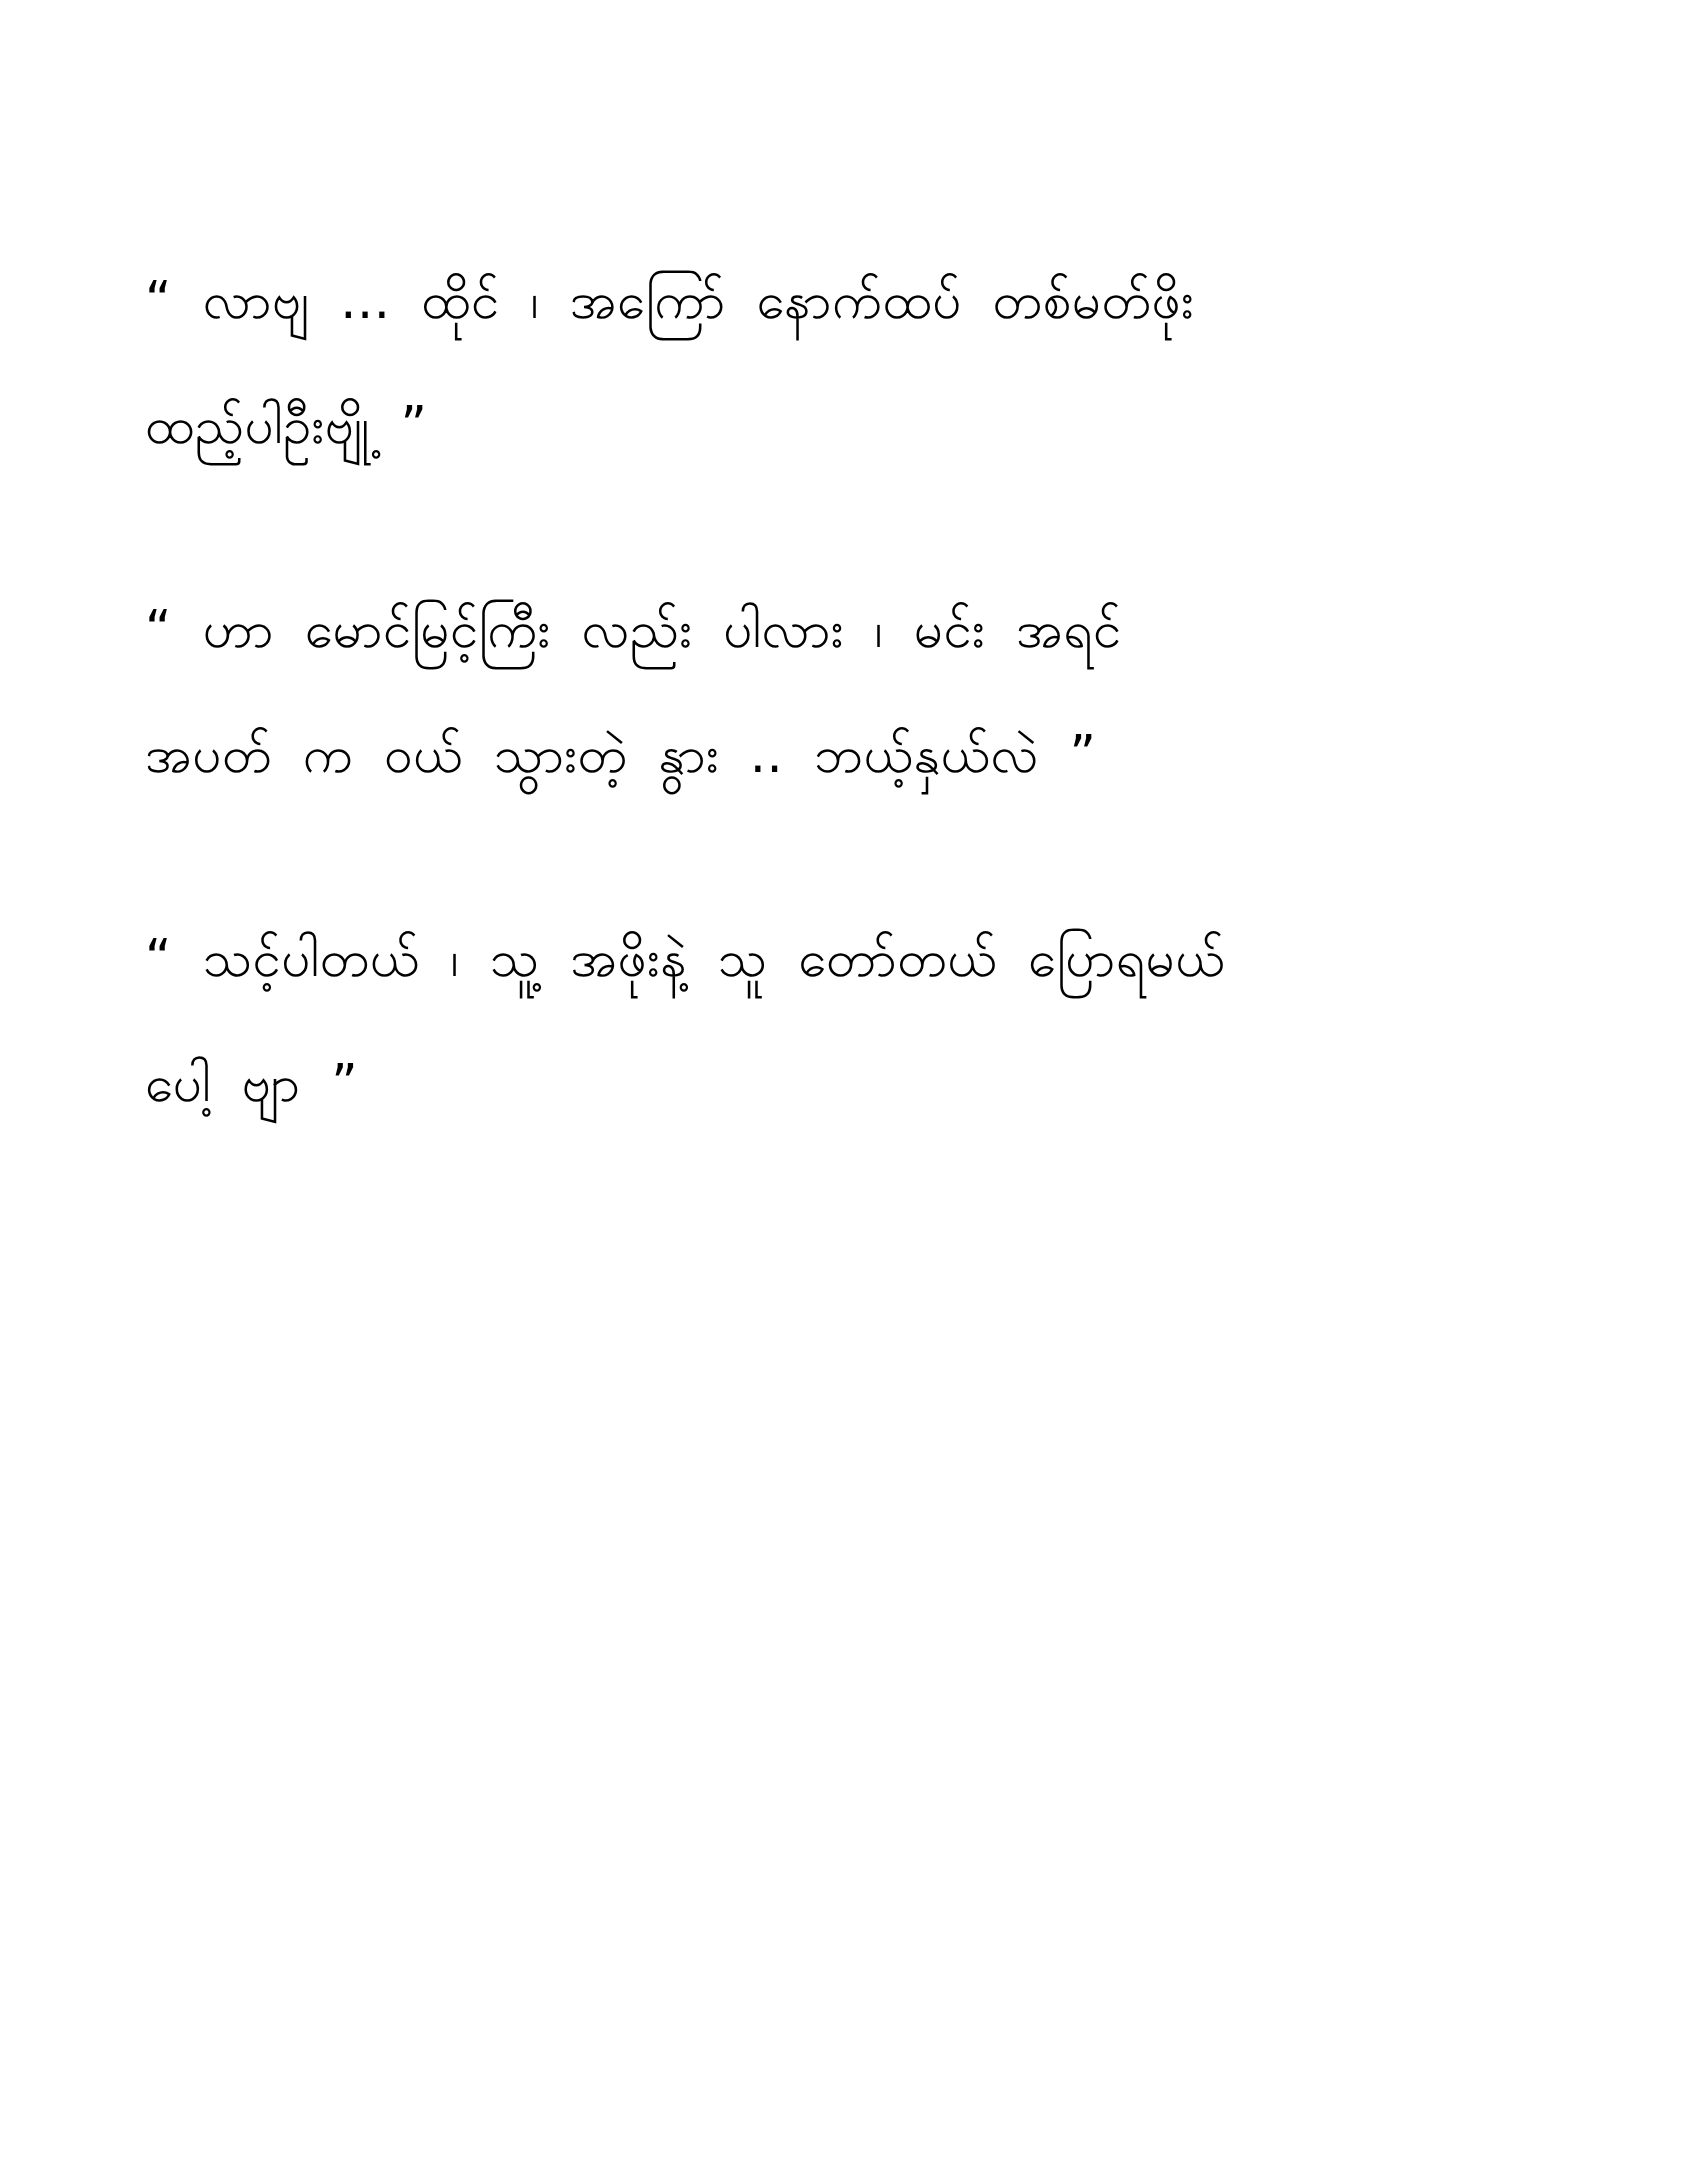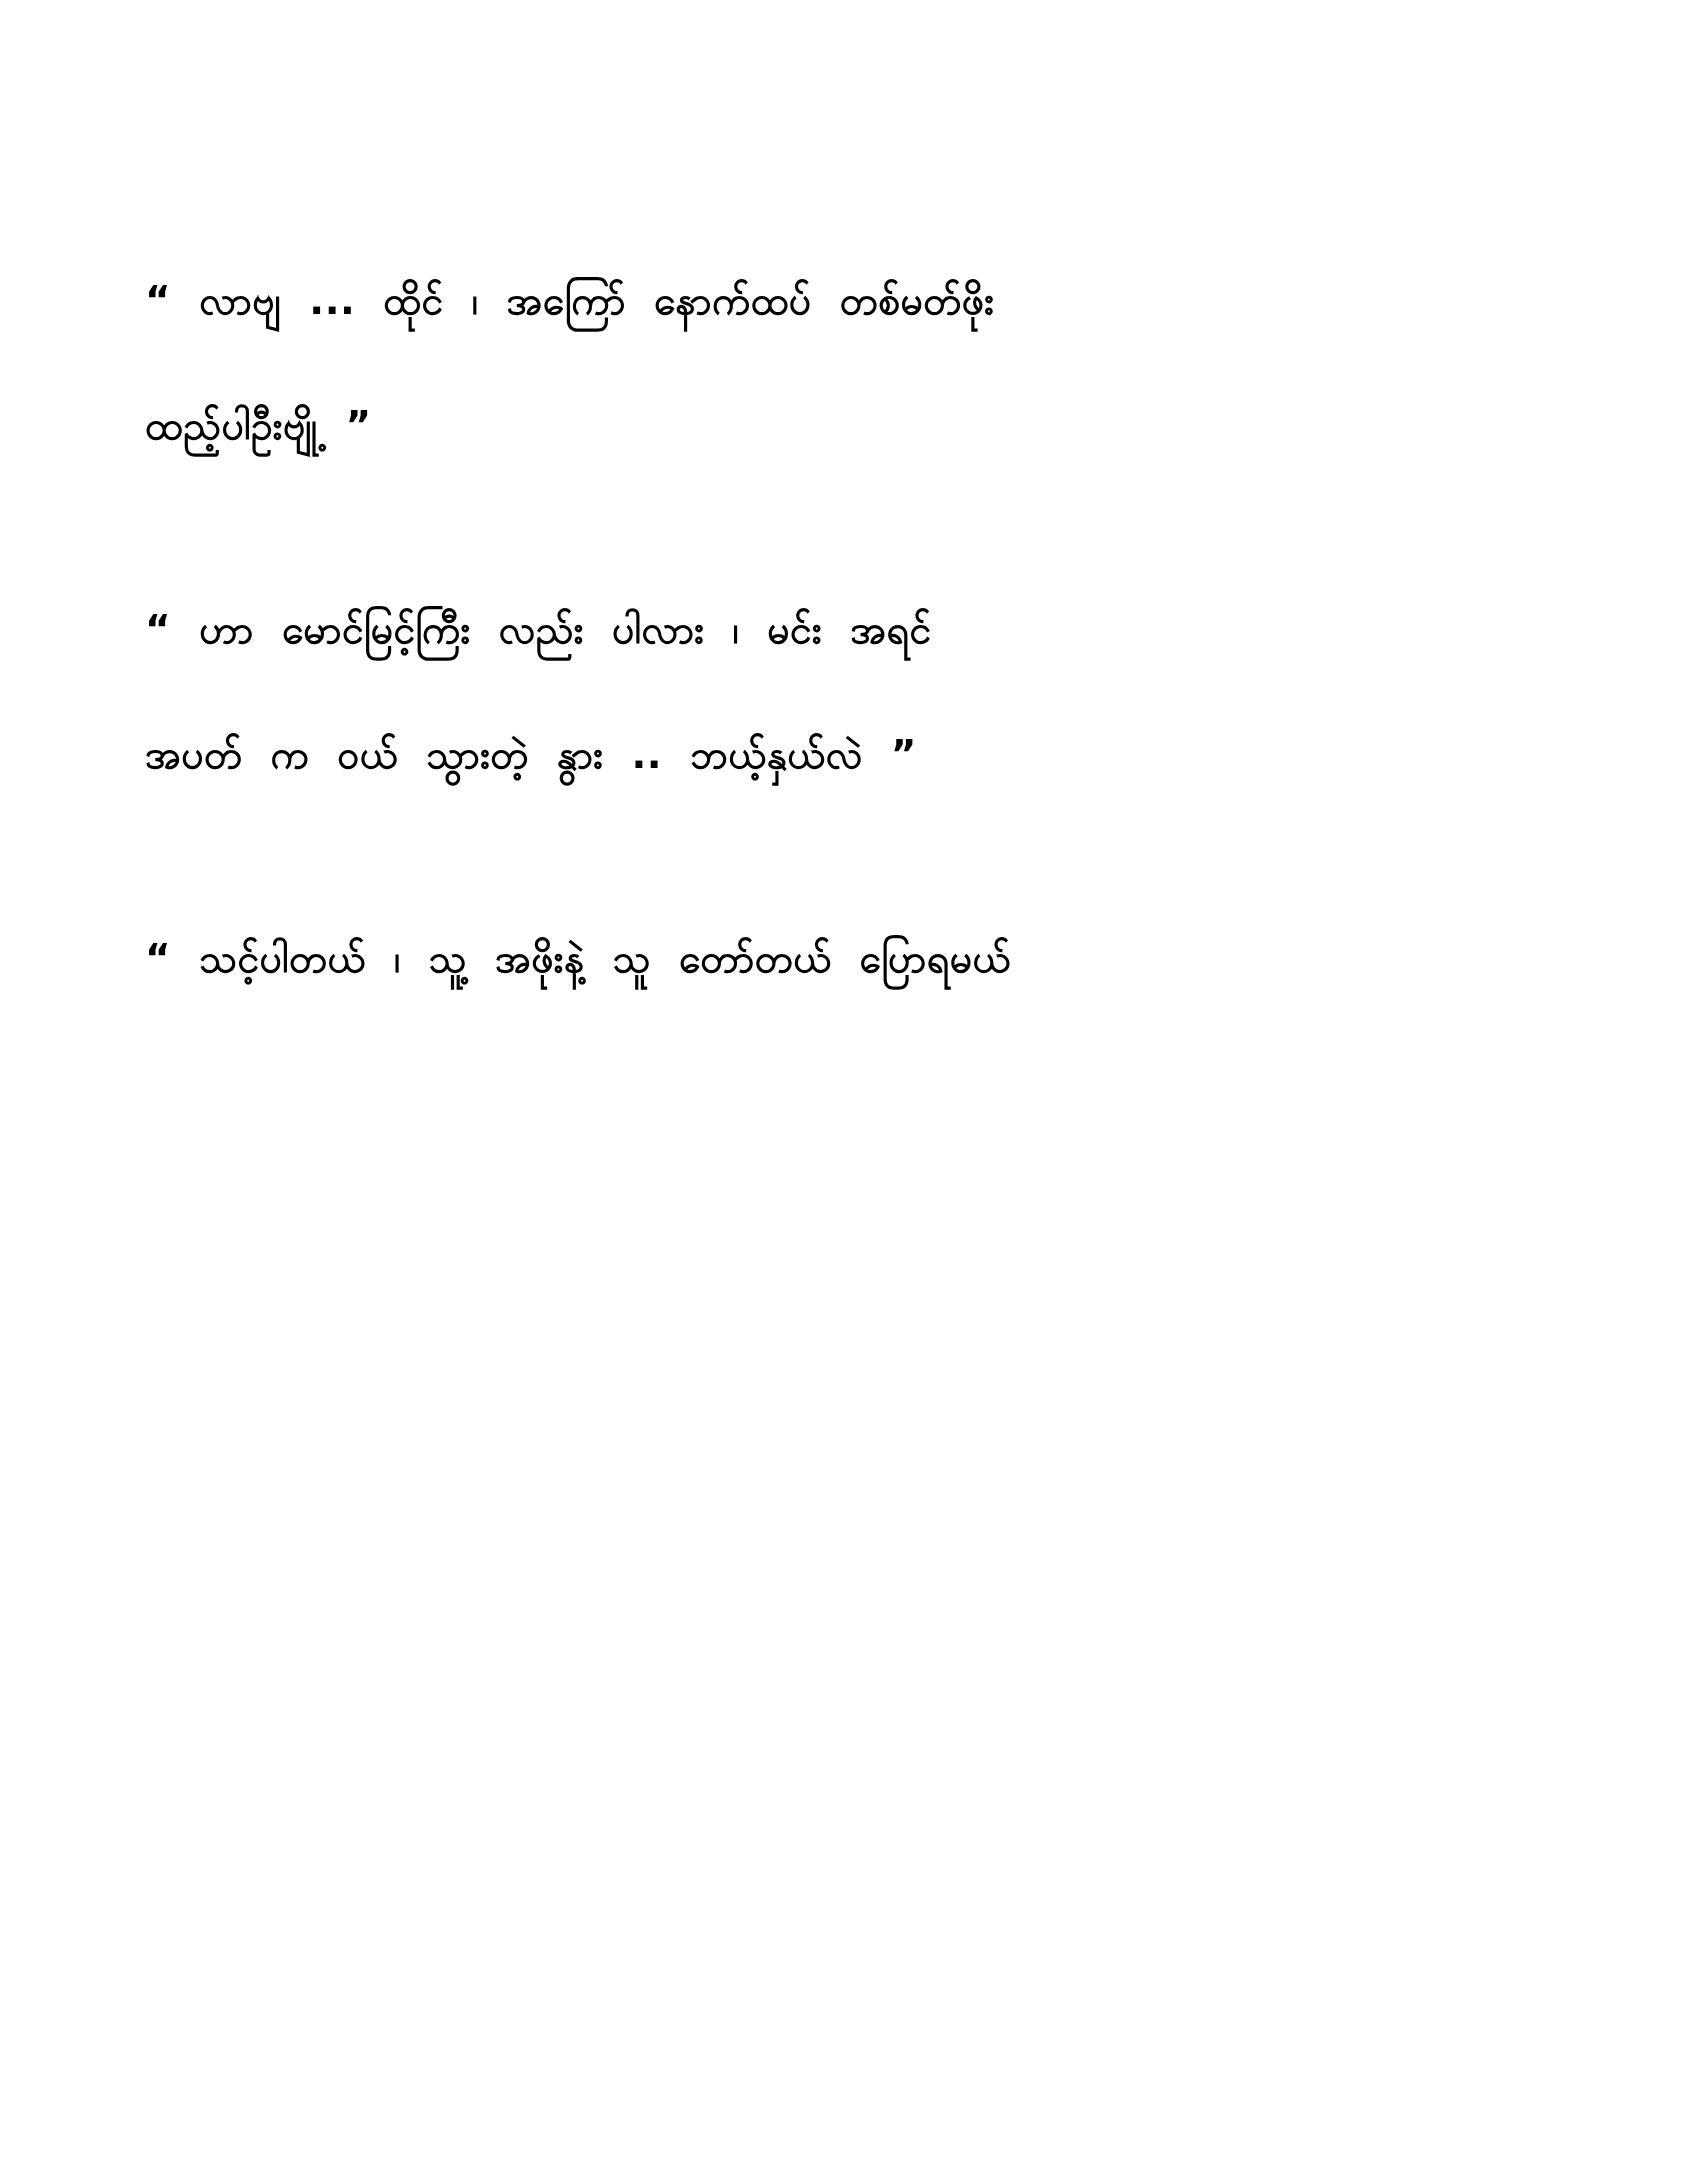--- a/index.html
+++ b/index.html
@@ -18,22 +18,22 @@
     height: 2178px;
     background: #ffffff;
     overflow: hidden;
   }
   .text-block {
     position: absolute;
     left: 145px;
     top: 238px;
     width: 1416px;
     color: #000000;
-    font-size: 39px;
-    font-weight: 700;
+    font-size: 51px;
+    font-weight: 400;
   }
   .paragraph {
     margin: 0 0 79px 0;
   }
   .line {
     line-height: 125px;
     white-space: nowrap;
     word-spacing: 14px;
     letter-spacing: 0.5px;
   }
@@ -46,18 +46,19 @@
       <div class="paragraph">
         <div class="line">“ လာဗျ ... ထိုင် ၊ အကြော် နောက်ထပ် တစ်မတ်ဖိုး</div>
         <div class="line">ထည့်ပါဦးဗျို့ ”</div>
       </div>
       <div class="paragraph">
         <div class="line">“ ဟာ မောင်မြင့်ကြီး လည်း ပါလား ၊ မင်း အရင်</div>
         <div class="line">အပတ် က ဝယ် သွားတဲ့ နွား .. ဘယ့်နှယ်လဲ ”</div>
       </div>
       <div class="paragraph">
         <div class="line">“ သင့်ပါတယ် ၊ သူ့ အဖိုးနဲ့ သူ တော်တယ် ပြောရမယ်</div>
+        <div class="line">ပေါ့ ဗျာ ”</div>
       </div>
       <div class="paragraph">
       </div>
     </div>
 </div>
 
 
 </body></html>

